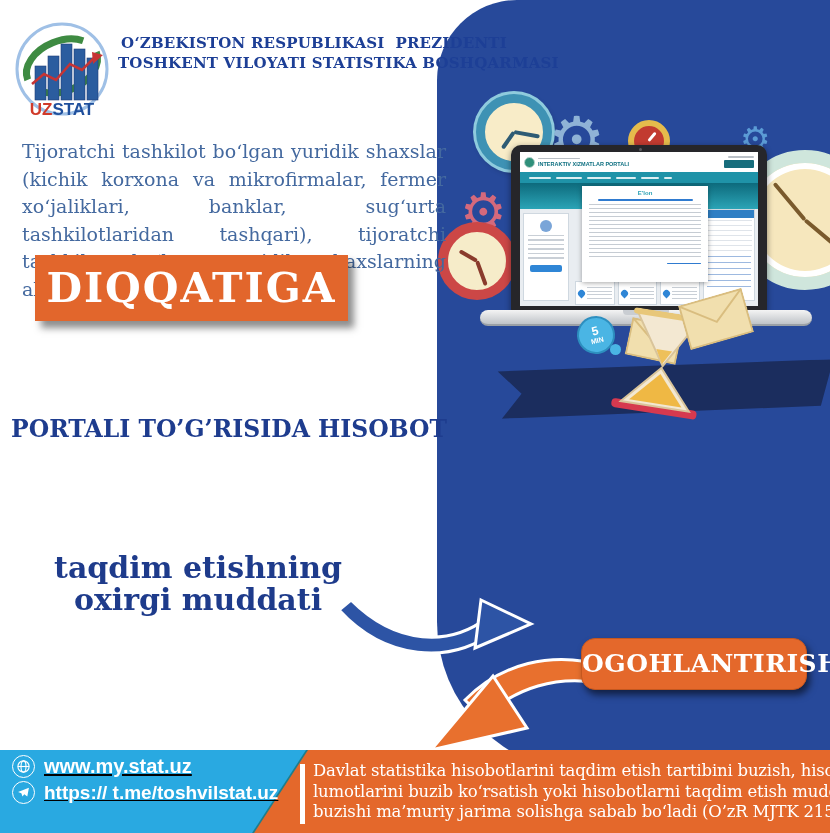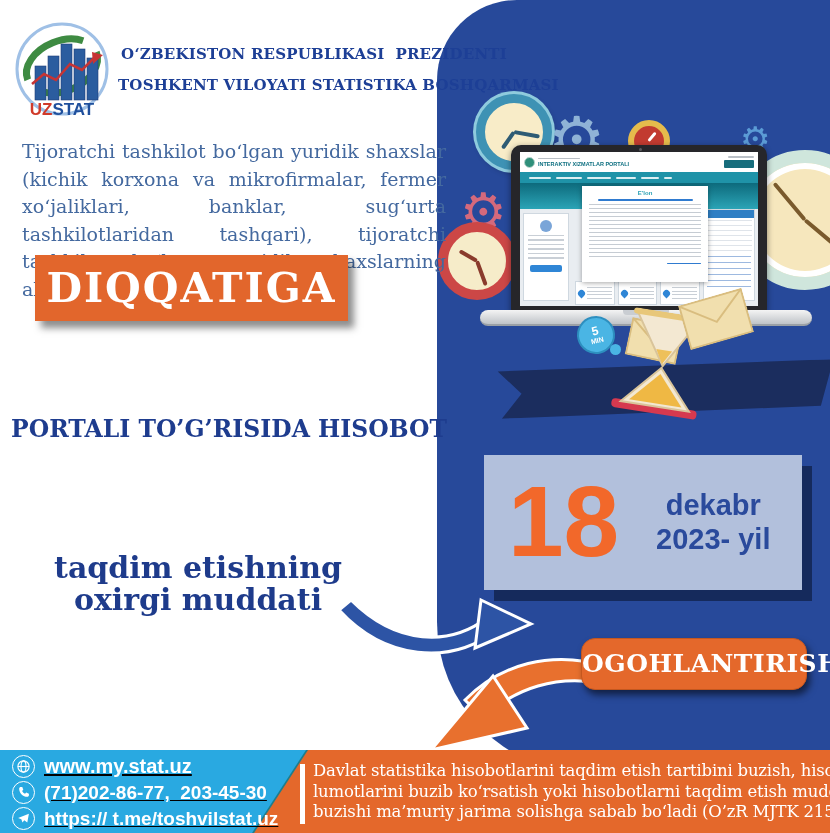--- a/index.html
+++ b/index.html
@@ -8,21 +8,21 @@
 
   
   .blob { position:absolute; left:437px; top:0; width:393px; height:772px;
           background:#27499A; border-radius:80px 0 0 150px; z-index:0; }
 
   
   .logo { position:absolute; left:12px; top:22px; width:100px; height:98px; z-index:4; }
   .org-header { position:absolute; left:118px; top:34px; width:392px; text-align:center;
                 font-weight:bold; font-size:15px; line-height:19.5px; color:#1d3f96;
                 letter-spacing:.2px; z-index:4; }
-  .org-header div { white-space:pre;margin-top:11px; }
+  .org-header div { white-space:pre; }
 
   
   .intro { position:absolute; left:22px; top:138px; width:424px; font-size:19px;
            line-height:27.5px; text-align:justify; color:#44699f; z-index:4; }
 
   
   .diqqatiga { position:absolute; left:35px; top:255px; width:313px; height:66px;
                background:#E2662C; color:#fff; font-weight:bold; font-size:41px;
                letter-spacing:2px; line-height:66px; text-align:center;
                box-shadow:6px 7px 7px rgba(30,30,30,.5); z-index:5; }
@@ -288,27 +288,20 @@
   </div>
 
   <p class="intro">Tijoratchi tashkilot bo‘lgan yuridik shaxslar (kichik korxona va mikrofirmalar, fermer xo‘jaliklari, banklar, sug‘urta tashkilotlaridan tashqari), tijoratchi tashkilot bo‘lgan yuridik shaxslarning alohida bo‘linmalari</p>
 
   <div class="diqqatiga">DIQQATIGA</div>
 
   <div class="report-title">
     <div>PORTALI TO’G’RISIDA HISOBOT</div>
   </div>
 
-  <div class="deadline-box">
-    <div class="deadline-day">18</div>
-    <div class="deadline-right">
-      <div>dekabr</div>
-      <div>2023- yil</div>
-    </div>
-  </div>
 
   <div class="taqdim">
     <div>taqdim etishning</div>
     <div>oxirgi muddati</div>
   </div>
 
   <svg class="blue-arrow" width="200" height="95" viewBox="0 0 200 95">
     <path d="M4,22 C50,72 115,78 162,42 L152,30 C115,58 62,58 16,12 Z" fill="#2d54a5" stroke="#fff" stroke-width="3"></path>
     <polygon points="146,12 196,36 140,60" fill="#2d54a5" stroke="#fff" stroke-width="3"></polygon>
   </svg>
@@ -333,28 +326,20 @@
             <circle cx="12" cy="12" r="9"></circle>
               <ellipse cx="12" cy="12" rx="4" ry="9"></ellipse>
               <line x1="3" y1="12" x2="21" y2="12"></line>
           </svg>
         </span>
         <span class="txt">www.my.stat.uz</span>
       </div>
       <div class="contact-row" style="font-size:19px;">
         <span class="cicon">
           <svg width="13" height="13" viewBox="0 0 24 24" fill="#fff">
-            <path d="M7 2C5.5 2 4 3.2 4 5c0 8 7 15 15 15 1.8 0 3-1.5 3-3v-2.8l-5-2-2.2 2.2c-2.4-1.3-4.1-3-5.4-5.4L11.6 7 9.8 2z"></path>
-          </svg>
-        </span>
-        <span class="txt">(71)202-86-77,  203-45-30</span>
-      </div>
-      <div class="contact-row" style="font-size:19px;">
-        <span class="cicon">
-          <svg width="13" height="13" viewBox="0 0 24 24" fill="#fff">
             <path d="M22 3L2 11l6 2.2 2.2 6.3 3.2-4.2 5.6 4.2z"></path>
           </svg>
         </span>
         <span class="txt">https:// t.me/toshvilstat.uz</span>
       </div>
     </div>
 
     <div class="warn-bar"></div>
     <div class="warn-text">
       <div>Davlat statistika hisobotlarini taqdim etish tartibini buzish, hisobot ma’-</div>

